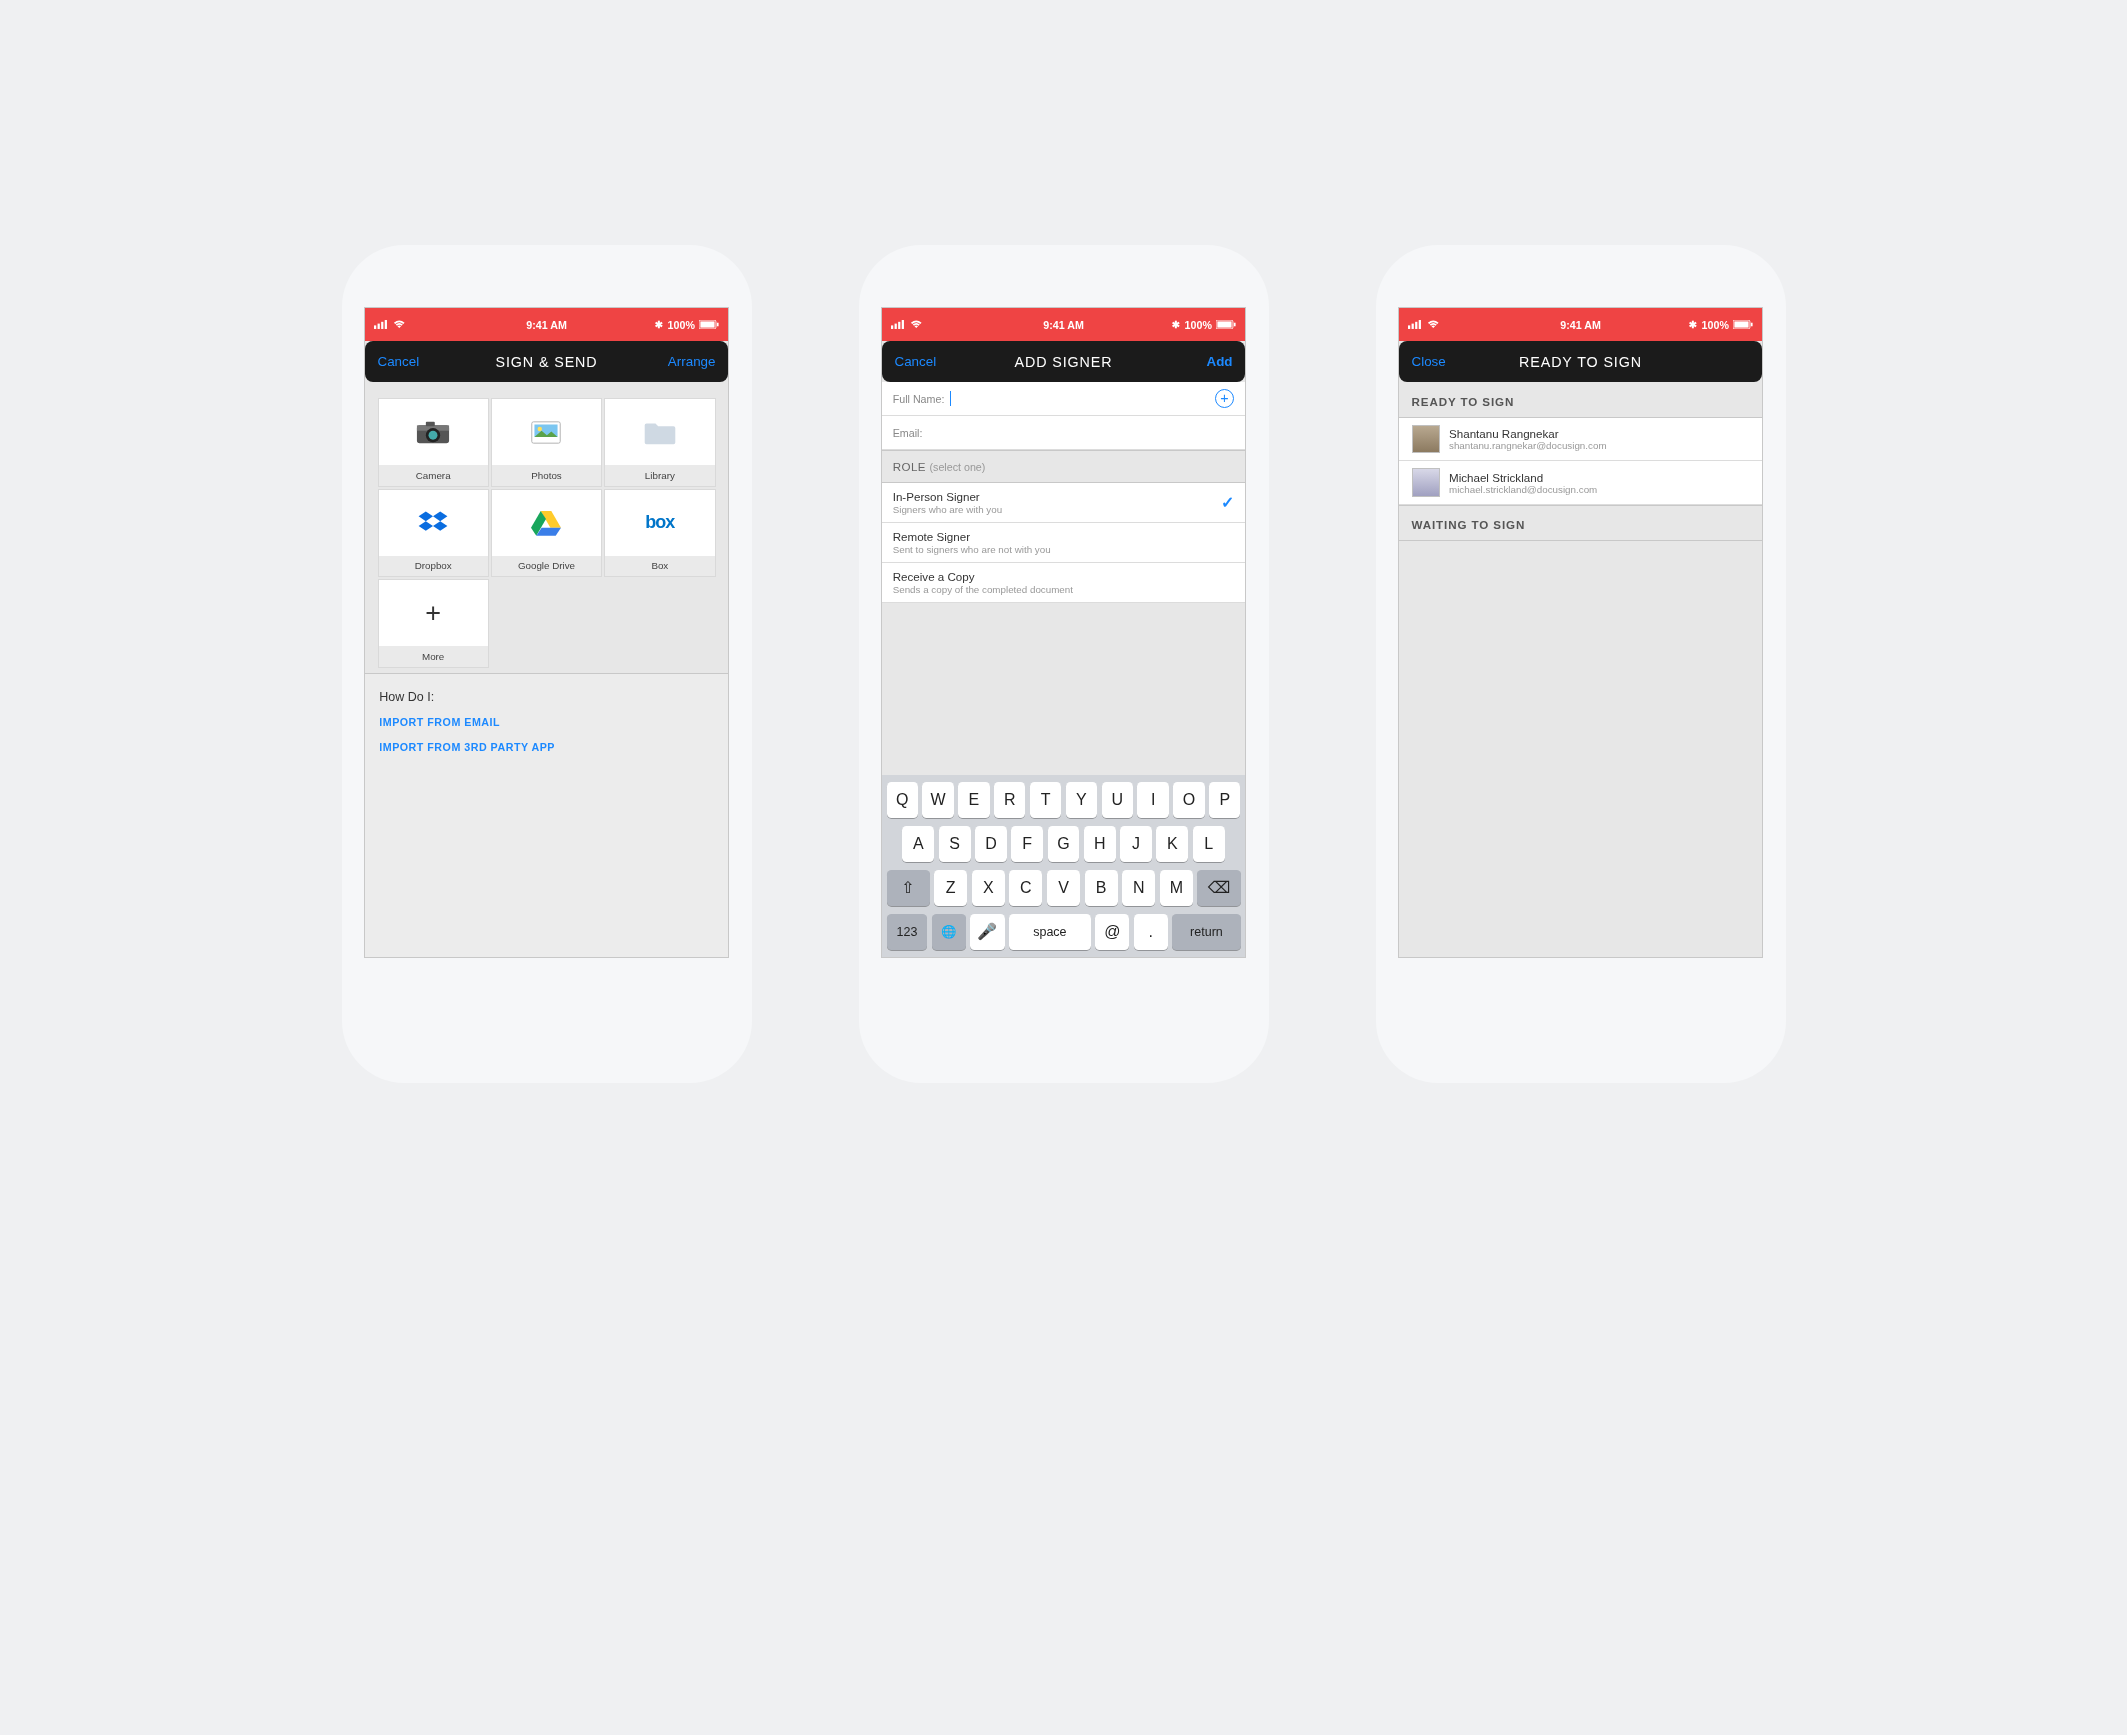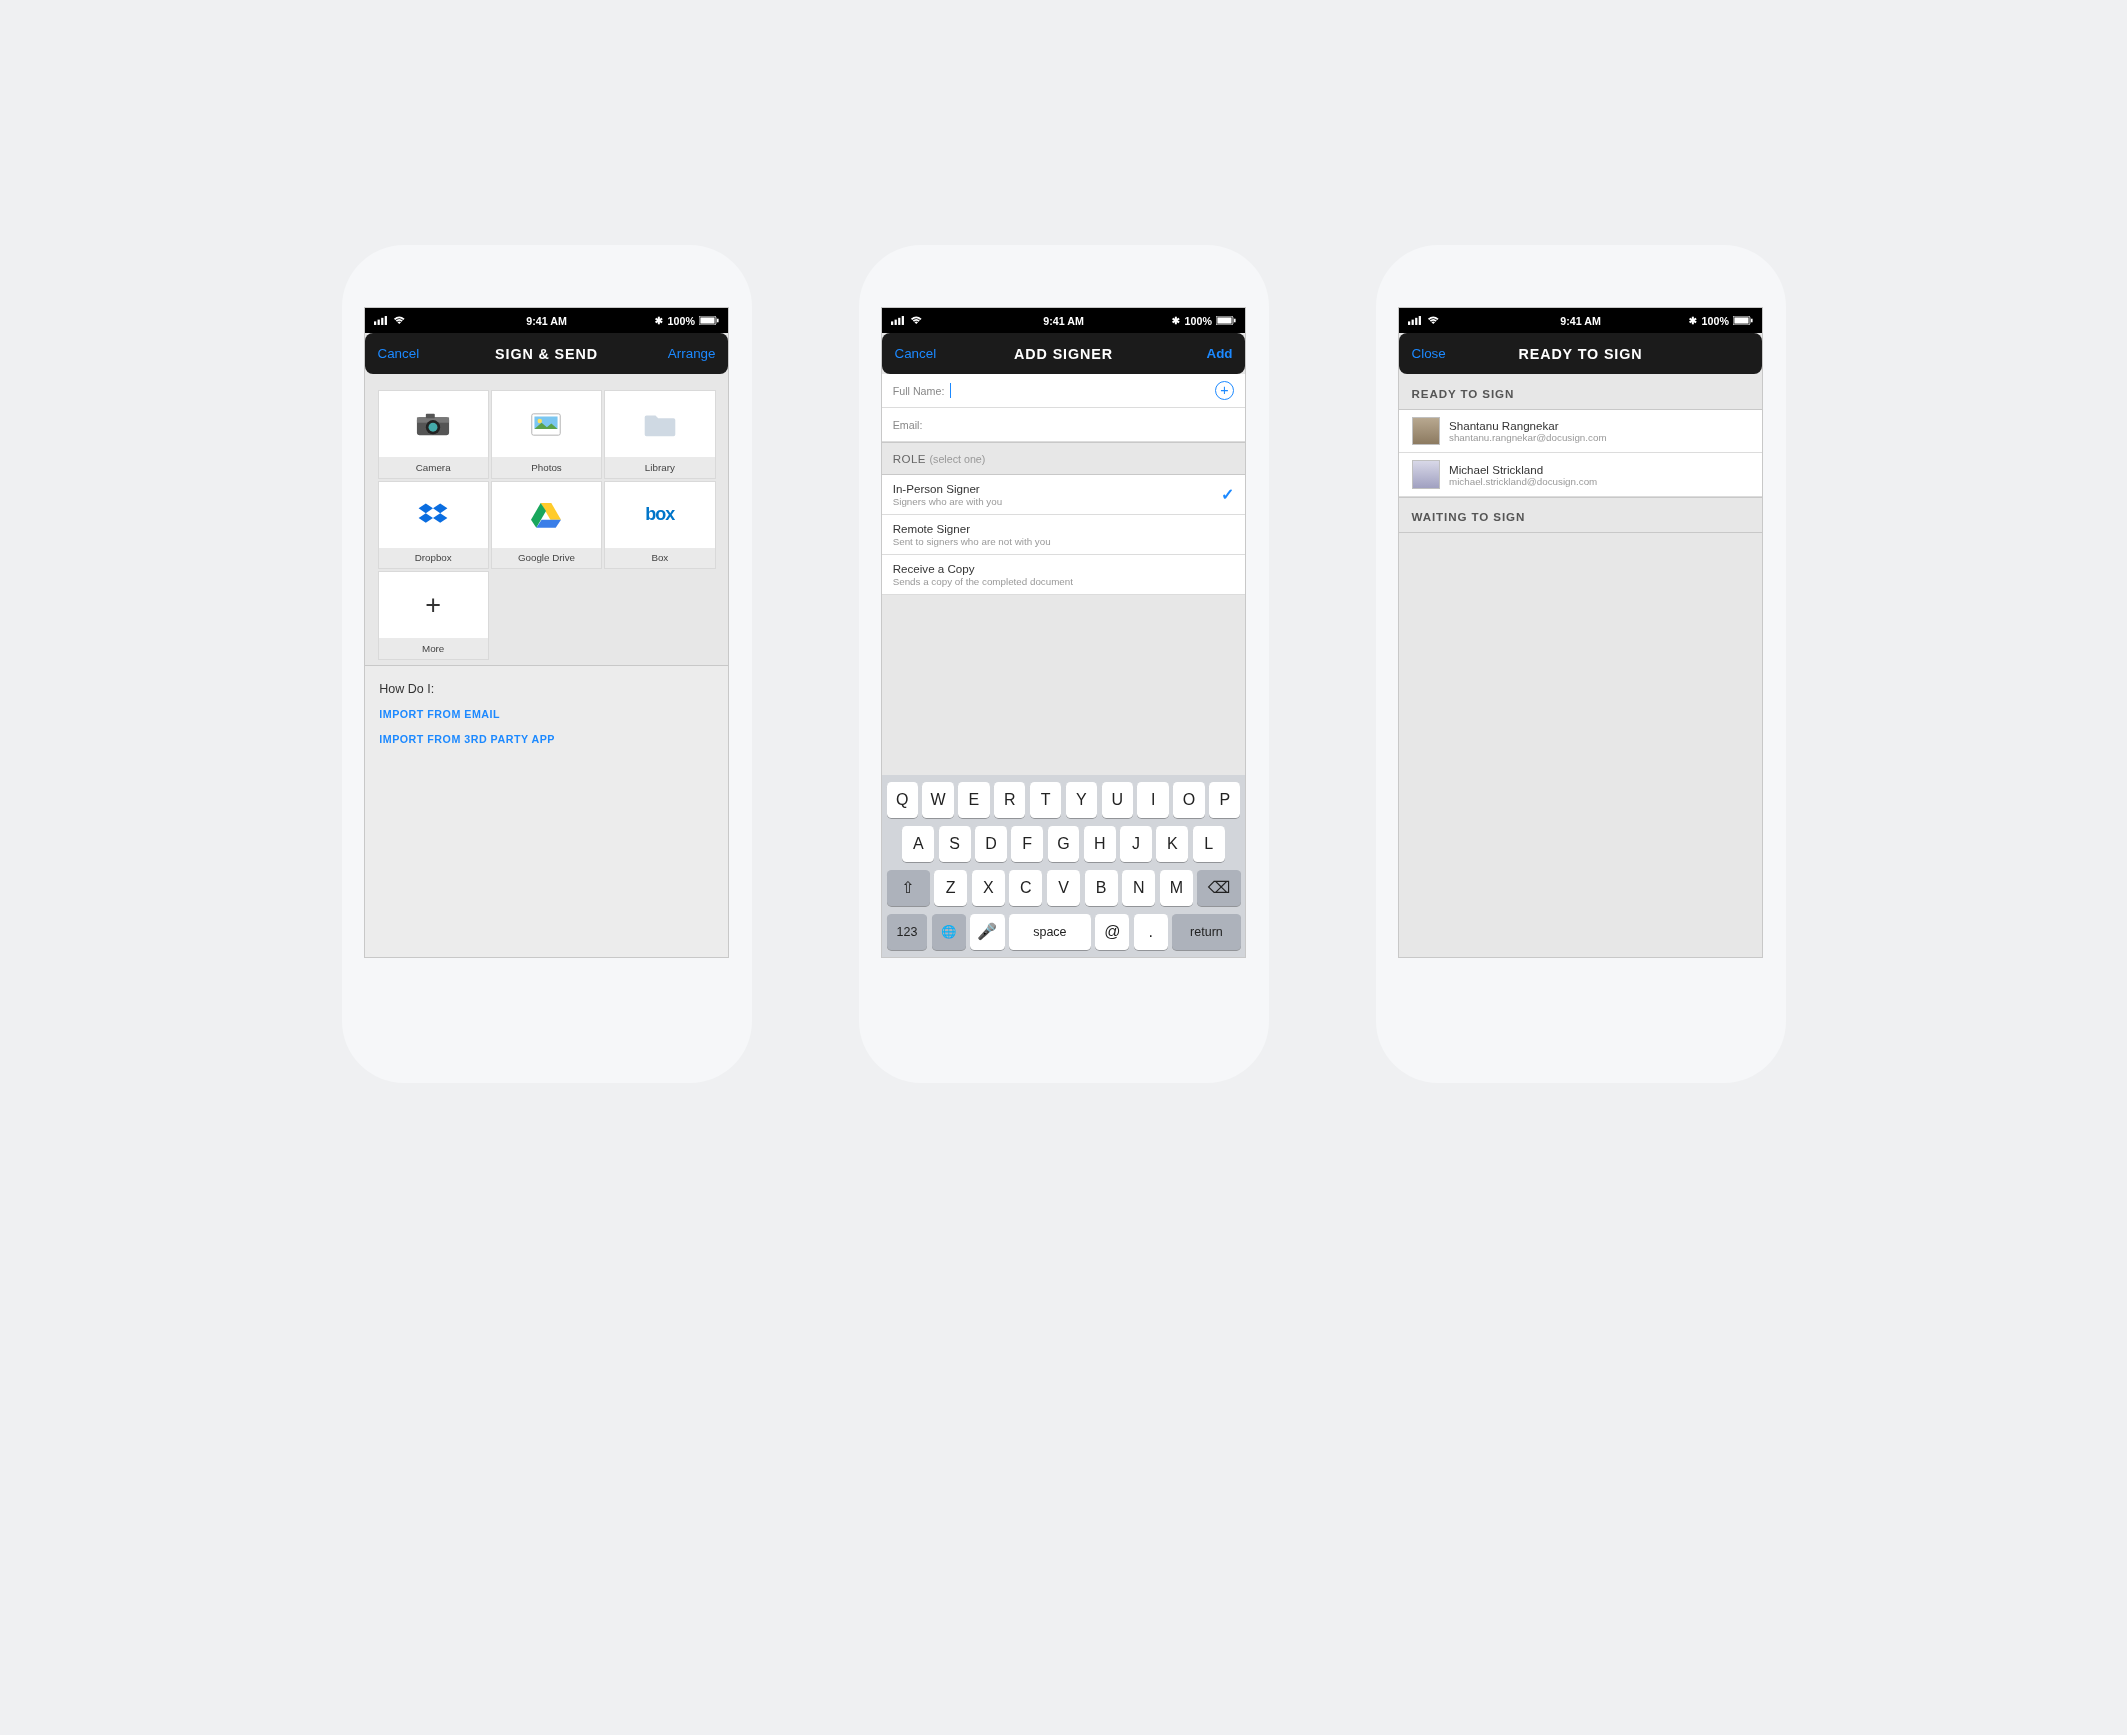--- a/index.html
+++ b/index.html
@@ -28,22 +28,22 @@
     width: 365px;
     height: 651px;
     background: #e7e7e7;
     border: 0.9px solid #c8c8c8;
     display: flex;
     flex-direction: column;
     overflow: hidden;
   }
   
   .statusbar {
-    height: 25px;
-    background: #000000;
+    height: 33px;
+    background: #ef4444;
     color: #fff;
     display: flex;
     align-items: center;
     justify-content: space-between;
     font-size: 10.7px;
     padding: 0 9px;
     font-weight: 600;
   }
   .sb-left, .sb-right { display: flex; align-items: center; gap: 4.5px; }
   .sb-time { position: absolute; left: 50%; transform: translateX(-50%); }
@@ -53,21 +53,21 @@
     background: #1b1b1b;
     display: flex;
     align-items: center;
     justify-content: space-between;
     padding: 0 12.5px;
     border-radius: 8px;
   }
   .nav-title {
     color: #fff;
     font-size: 14.3px;
-    font-weight: 700;
+    font-weight: 400;
     letter-spacing: 0.9px;
     position: absolute;
     left: 50%;
     transform: translateX(-50%);
   }
   .nav-btn {
     color: #1c89ff;
     font-size: 13.4px;
     cursor: pointer;
   }

